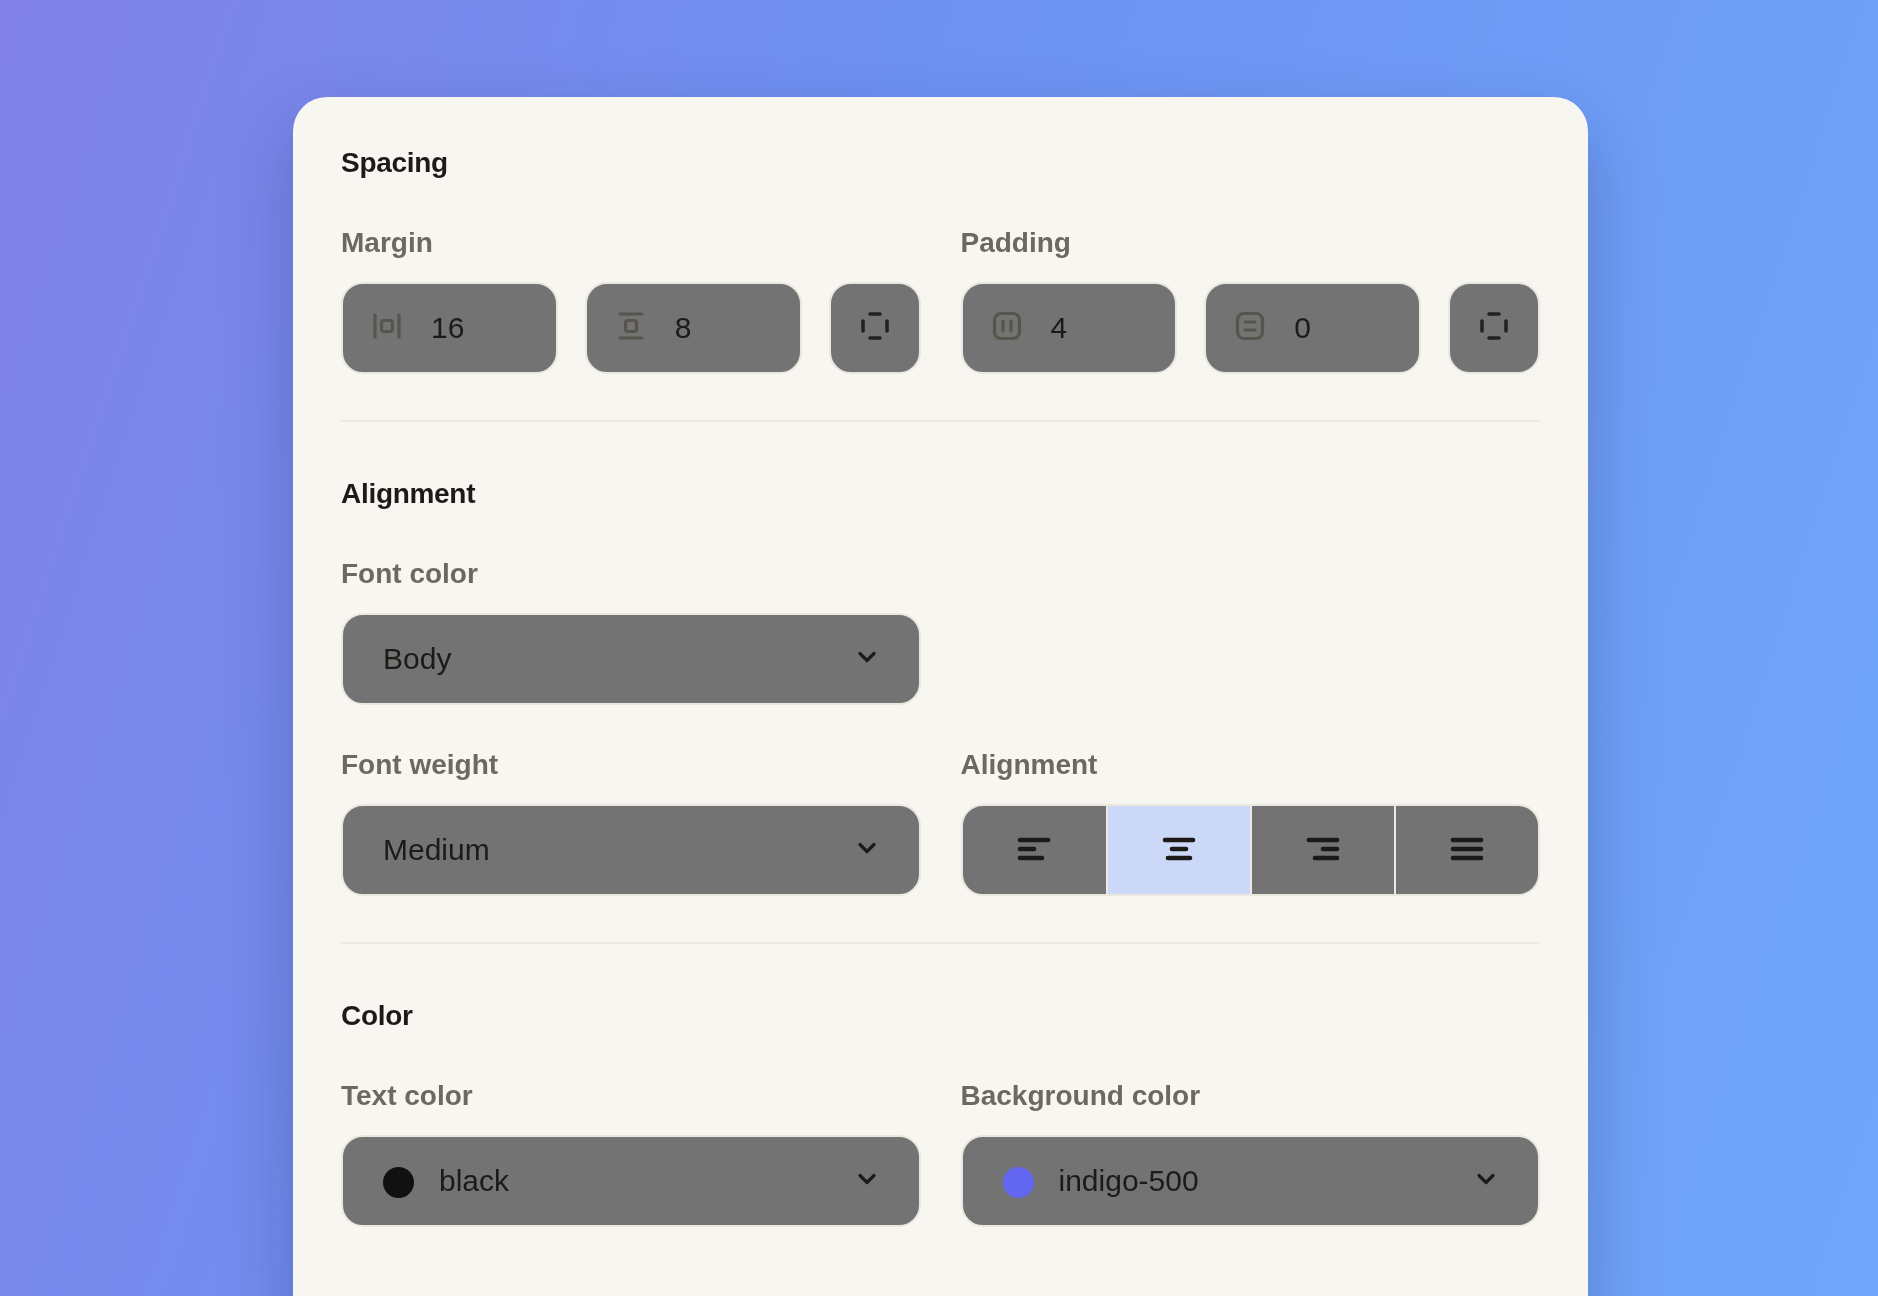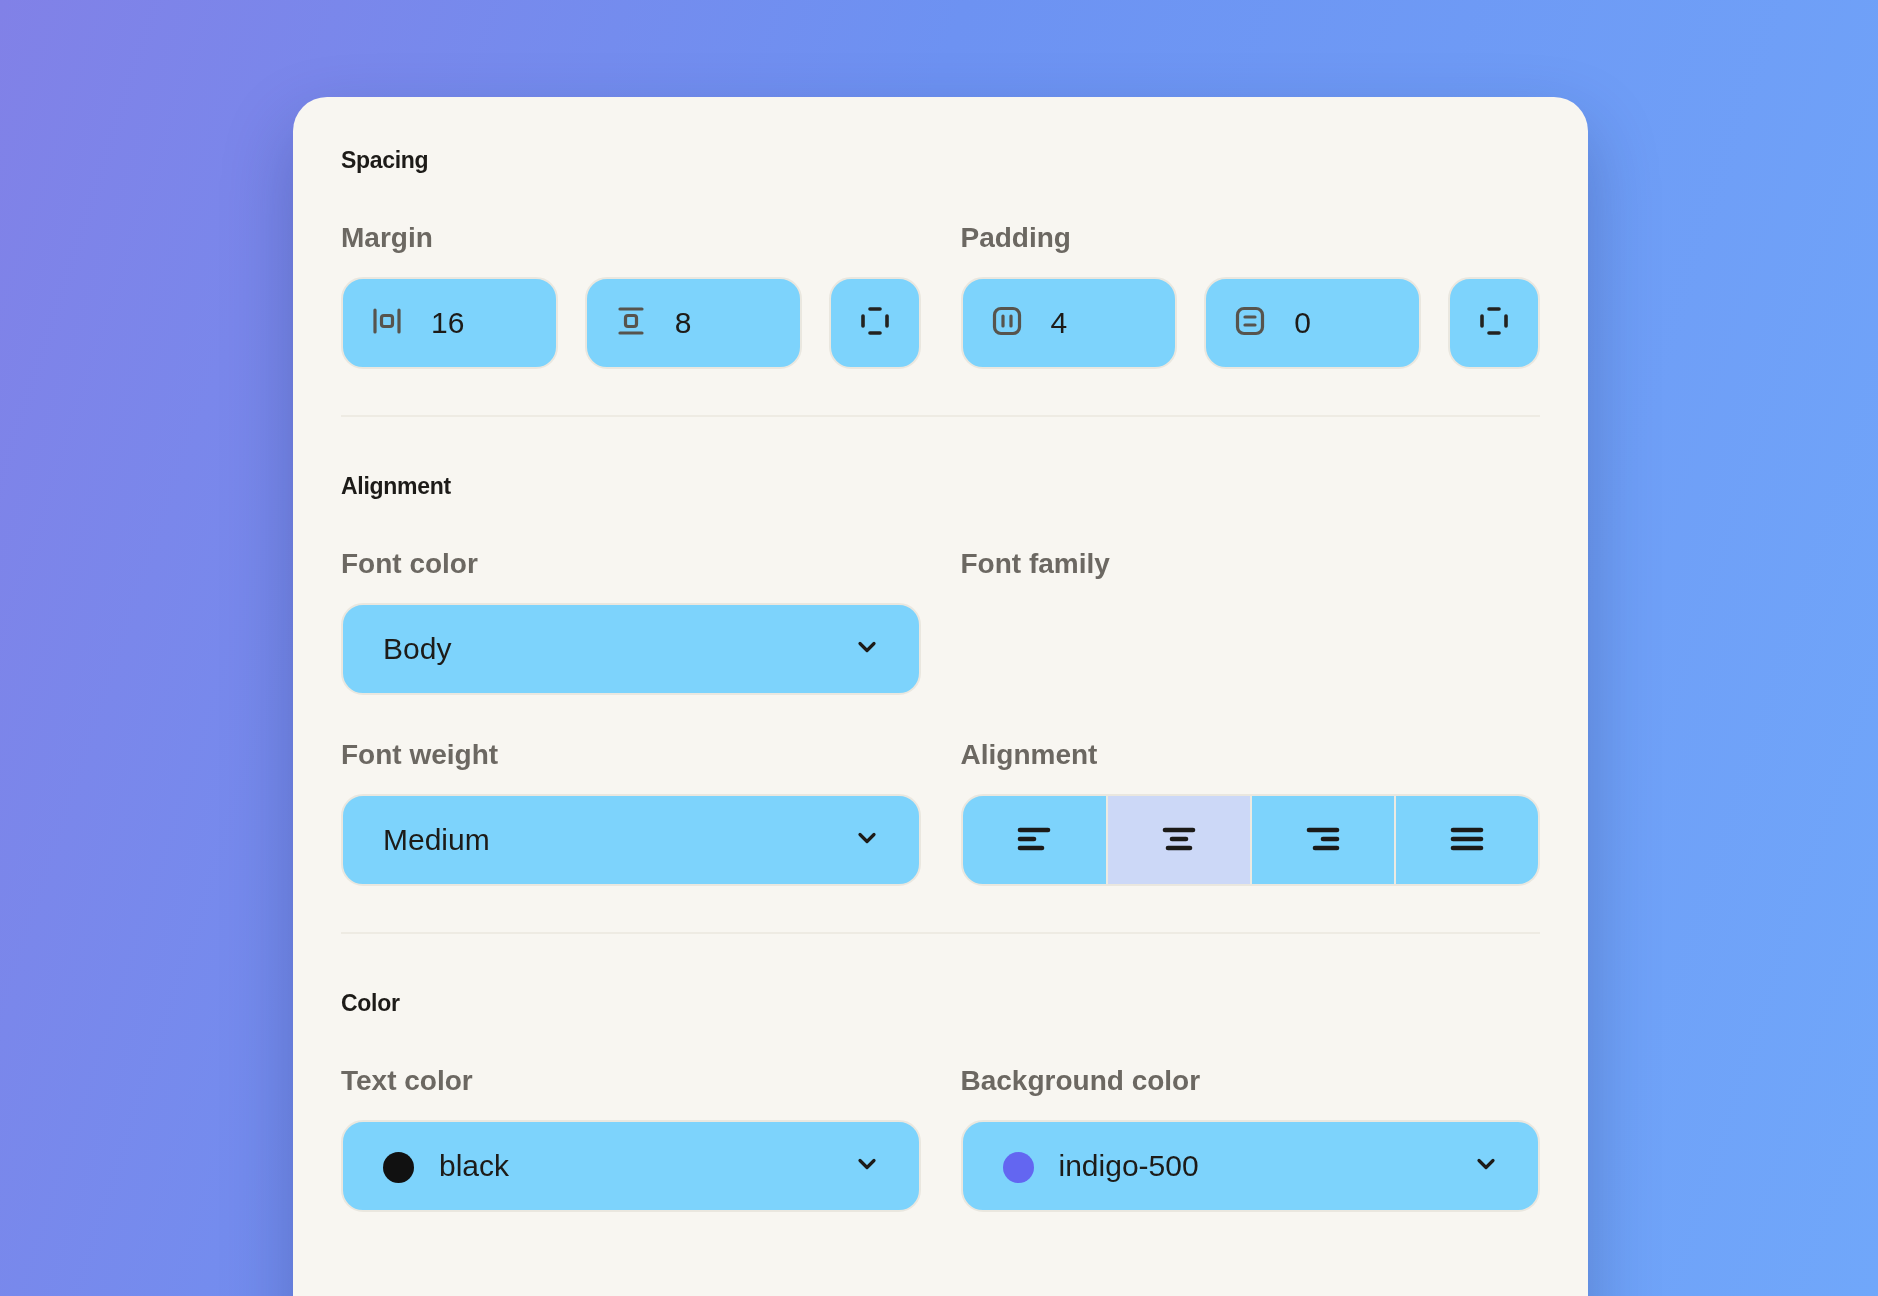--- a/index.html
+++ b/index.html
@@ -21,21 +21,21 @@
     width: 1295px;
     height: 1420px;
     background: #f8f6f1;
     border-radius: 34px;
     box-shadow: 0 30px 70px rgba(25, 35, 95, 0.28);
     padding: 50px 48px;
     box-sizing: border-box;
   }
   .section-title {
     margin: 0 0 46px 0;
-    font-size: 23px;
+    font-size: 28px;
     font-weight: 700;
     letter-spacing: -0.3px;
     color: #1d1b18;
   }
   .two-col {
     display: grid;
     grid-template-columns: 1fr 1fr;
     column-gap: 40px;
     row-gap: 42px;
   }
@@ -46,21 +46,21 @@
     color: #6c6862;
     margin: 0 0 22px 0;
     line-height: 1.25;
   }
   .control-row {
     display: flex;
     gap: 27px;
     align-items: stretch;
   }
   .box {
-    background: #7dd3fc;
+    background: #737373;
     border: 2px solid #eae7df;
     border-radius: 22px;
     box-sizing: border-box;
     height: 92px;
   }
   .num-field {
     flex: 1;
     display: flex;
     align-items: center;
     gap: 26px;
@@ -230,21 +230,20 @@
         <span class="value">Body</span>
         <span>
           <svg width="32" height="32" viewBox="0 0 32 32">
               <path d="M9 12.5 L16 19.5 L23 12.5" fill="none" stroke="#1d1b18" stroke-width="3.2" stroke-linecap="round" stroke-linejoin="round"></path>
             </svg>
         </span>
       </div>
     </div>
 
     <div>
-      <span class="field-label">Font family</span>
     </div>
 
     <div>
       <span class="field-label">Font weight</span>
       <div class="box dropdown">
         <span class="value">Medium</span>
         <span>
           <svg width="32" height="32" viewBox="0 0 32 32">
               <path d="M9 12.5 L16 19.5 L23 12.5" fill="none" stroke="#1d1b18" stroke-width="3.2" stroke-linecap="round" stroke-linejoin="round"></path>
             </svg>

